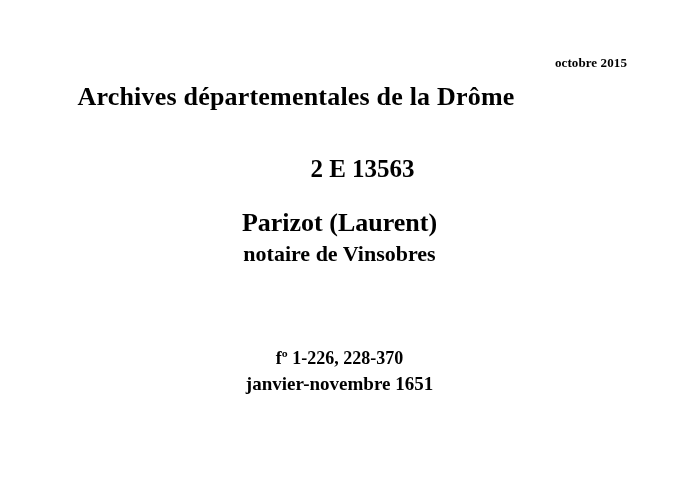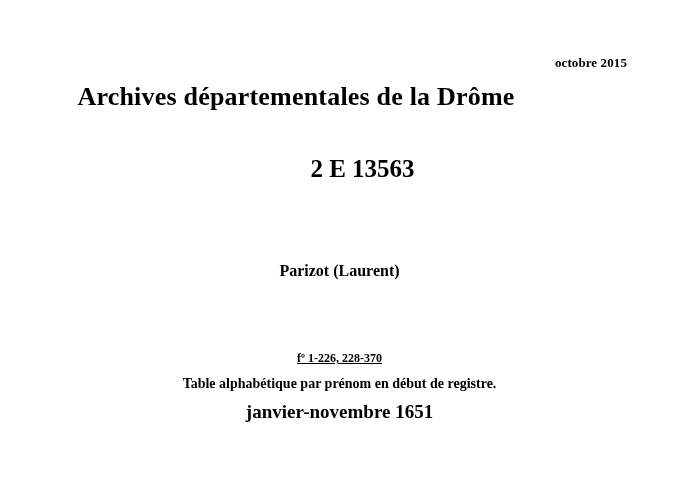--- a/index.html
+++ b/index.html
@@ -50,42 +50,40 @@
     margin-left: 43px;
   }
   .notary-block {
     position: absolute;
     top: 208px;
     left: 0;
     width: 679px;
     text-align: center;
   }
   .notary-name {
-    font-size: 16px;
+    font-size: 26px;
     font-weight: bold;
     line-height: 30px;
-    margin-top: 48px;
   }
   .notary-role {
     font-size: 22px;
     font-weight: bold;
     line-height: 32px;
   }
   .foot-block {
     position: absolute;
     top: 346px;
     left: 0;
     width: 679px;
     text-align: center;
   }
   .folio-range {
-    font-size: 12px;
+    font-size: 18px;
     font-weight: bold;
     line-height: 24px;
-    text-decoration: underline;
   }
   .table-note {
     font-size: 14px;
     font-weight: bold;
     line-height: 28px;
   }
   .date-range {
     font-size: 19px;
     font-weight: bold;
     line-height: 28px;
@@ -97,21 +95,21 @@
 <div class="page">
 
   <div class="date-line">octobre 2015</div>
 
   <div class="main-title">Archives départementales de la Drôme</div>
 
   <div class="ref-code">2 E 13563</div>
 
   <div class="notary-block">
     <div class="notary-name">Parizot (Laurent)</div>
+    <div class="notary-role">notaire de Vinsobres</div>
   </div>
 
   <div class="foot-block">
     <div class="folio-range">fº 1-226, 228-370</div>
-    <div class="table-note">Table alphabétique par prénom en début de registre.</div>
     <div class="date-range">janvier-novembre 1651</div>
   </div>
 
 </div>
 
 </body></html>

